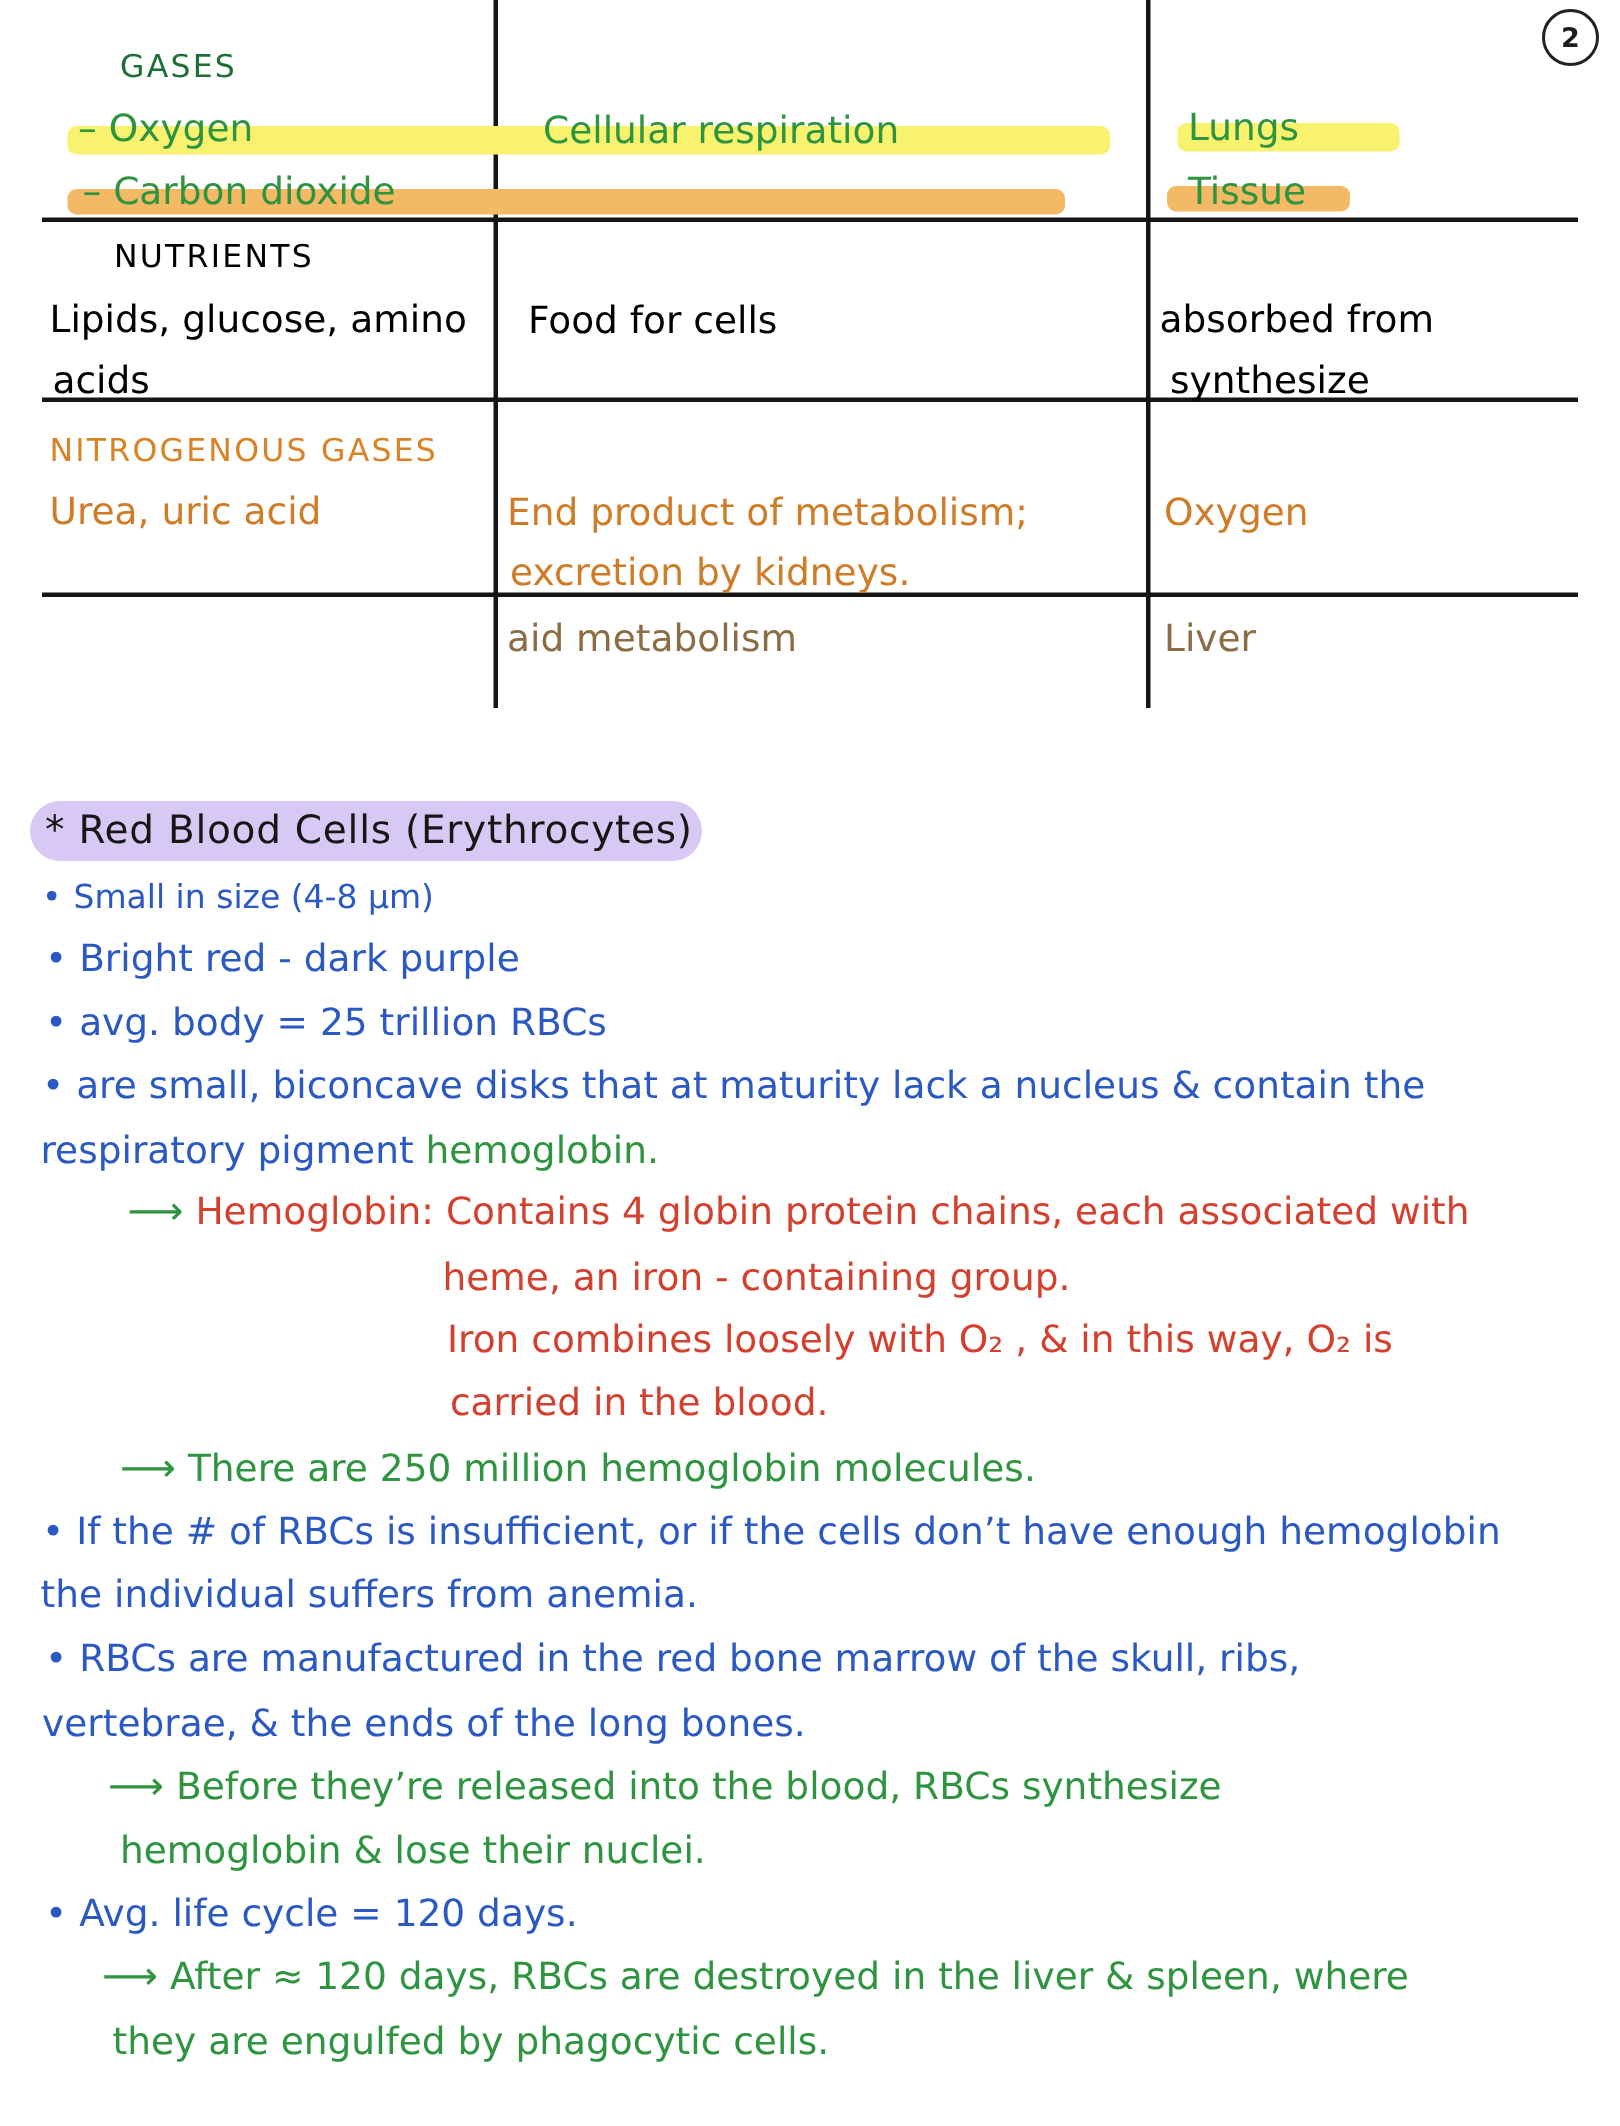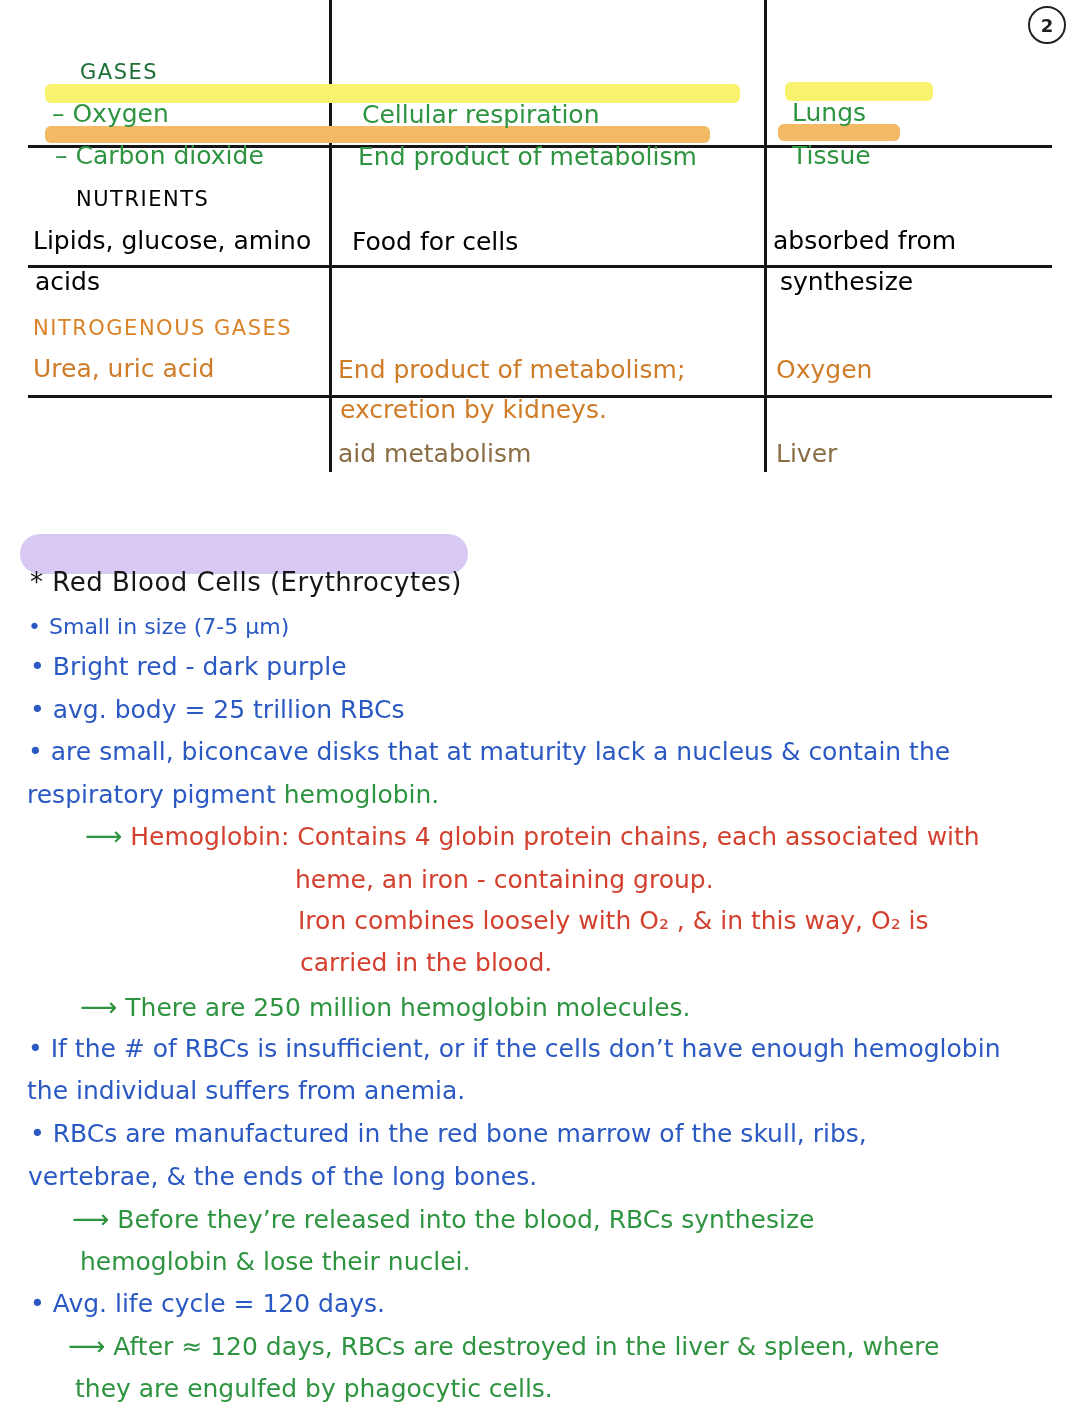--- a/index.html
+++ b/index.html
@@ -7,21 +7,21 @@
     position:relative;
     width:1080px; height:1417px;
     background:#ffffff;
     font-family:"DejaVu Sans", sans-serif;
     color:#1c1c1c;
     overflow:hidden;
   }
   .abs { position:absolute; white-space:nowrap; line-height:1.15; }
   .line { position:absolute; background:#151515; }
   .hl   { position:absolute; border-radius:6px; z-index:0; }
-  .txt  { z-index:2;margin-top:28px; }
+  .txt  { z-index:2; }
 
   .green       { color:#2e9440; }
   .green-dark  { color:#1d6f35; }
   .red         { color:#000000; }
   .red-bright  { color:#d4402e; }
   .orange      { color:#da8226; }
   .orange-dk   { color:#cf7c28; }
   .brown       { color:#8a6d45; }
   .blue        { color:#2b59c3; }
   .black       { color:#161616; }
@@ -60,21 +60,20 @@
   <div class="hl" style="left:785px; top:82px;  width:148px; height:19px; background:#f8f26e;"></div>
   <div class="hl" style="left:45px;  top:126px; width:665px; height:17px; background:#f3b964;"></div>
   <div class="hl" style="left:778px; top:124px; width:122px; height:17px; background:#f3b964;"></div>
   <div class="hl" style="left:20px;  top:534px; width:448px; height:40px; border-radius:20px; background:#d7c9f3;"></div>
 
   <div class="abs txt caps green-dark" style="left:80px;  top:32px;">GASES</div>
   <div class="abs txt hand green" style="left:52px;  top:72px;">– Oxygen</div>
   <div class="abs txt hand green" style="left:362px; top:73px;">Cellular respiration</div>
   <div class="abs txt hand green" style="left:792px; top:71px;">Lungs</div>
   <div class="abs txt hand green" style="left:55px;  top:114px;">– Carbon dioxide</div>
-  <div class="abs txt hand green" style="left:358px; top:115px;">End product of metabolism</div>
   <div class="abs txt hand green" style="left:792px; top:114px;">Tissue</div>
 
   <div class="abs txt caps red" style="left:76px;  top:159px;">NUTRIENTS</div>
   <div class="abs txt hand red" style="left:33px;  top:199px;">Lipids, glucose, amino</div>
   <div class="abs txt hand red" style="left:35px;  top:240px;">acids</div>
   <div class="abs txt hand red" style="left:352px; top:200px;">Food for cells</div>
   <div class="abs txt hand red" style="left:773px; top:199px;">absorbed from</div>
   <div class="abs txt hand red" style="left:780px; top:240px;">synthesize</div>
 
   <div class="abs txt caps orange" style="left:33px;  top:288px;">NITROGENOUS GASES</div>
@@ -84,21 +83,21 @@
   <div class="abs txt hand orange-dk" style="left:776px; top:328px;">Oxygen</div>
 
   <div class="abs txt hand brown" style="left:338px; top:412px;">aid metabolism</div>
   <div class="abs txt hand brown" style="left:776px; top:412px;">Liver</div>
 
   <div class="abs txt head black" style="left:30px; top:540px;">
     <span>*</span><span> Red Blood Cells (Erythrocytes)</span>
   </div>
 
   <div class="abs txt small blue" style="left:28px; top:586px;">
-    <span class="bullet">•</span><span>Small in size (7-5 μm)</span>
+    <span class="bullet">•</span><span>Small in size (4-8 μm)</span>
   </div>
 
   <div class="abs txt hand blue" style="left:30px; top:625px;">
     <span class="bullet">•</span><span>Bright red - dark purple</span>
   </div>
 
   <div class="abs txt hand blue" style="left:30px; top:668px;">
     <span class="bullet">•</span><span>avg. body = 25 trillion RBCs</span>
   </div>
 

